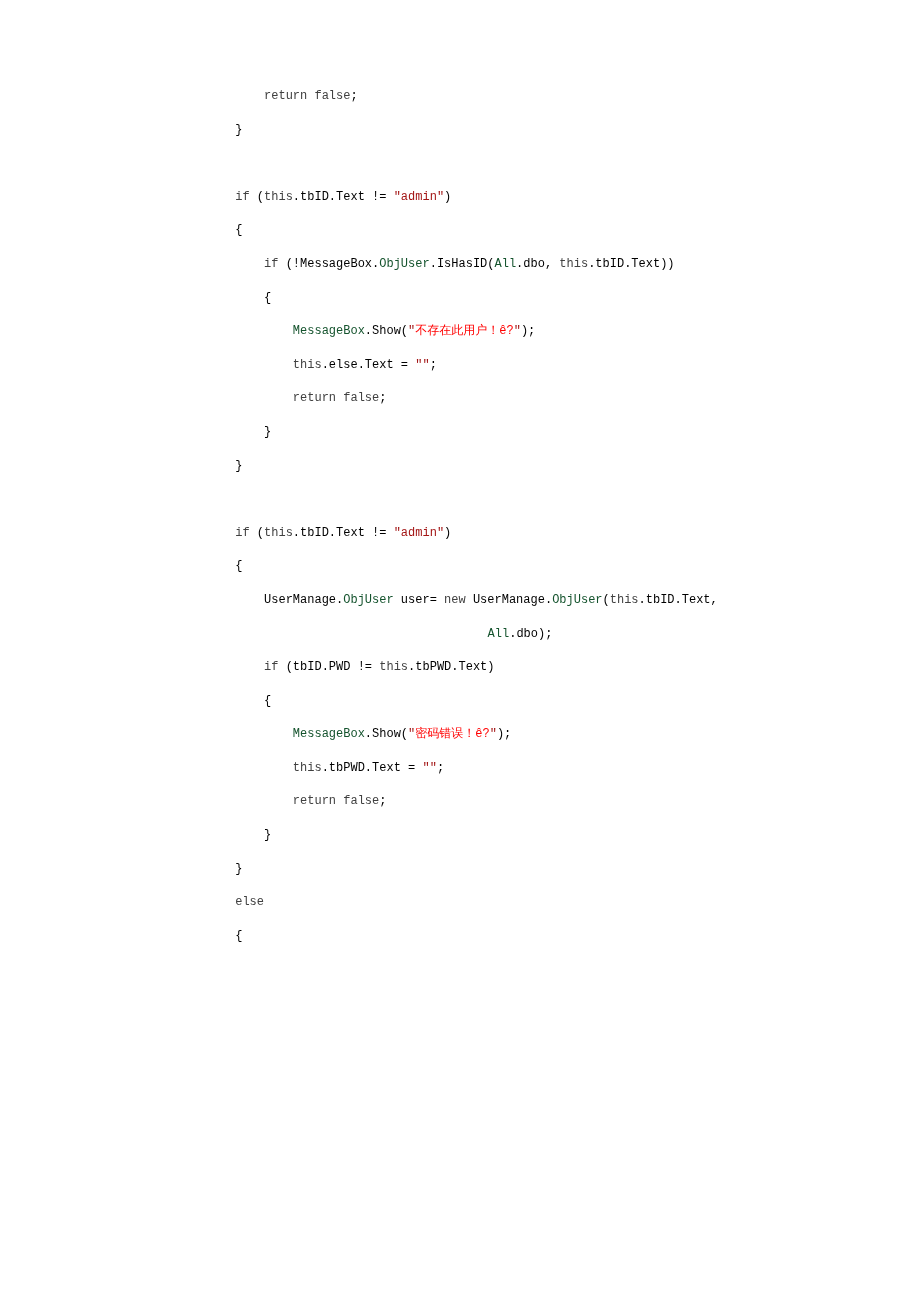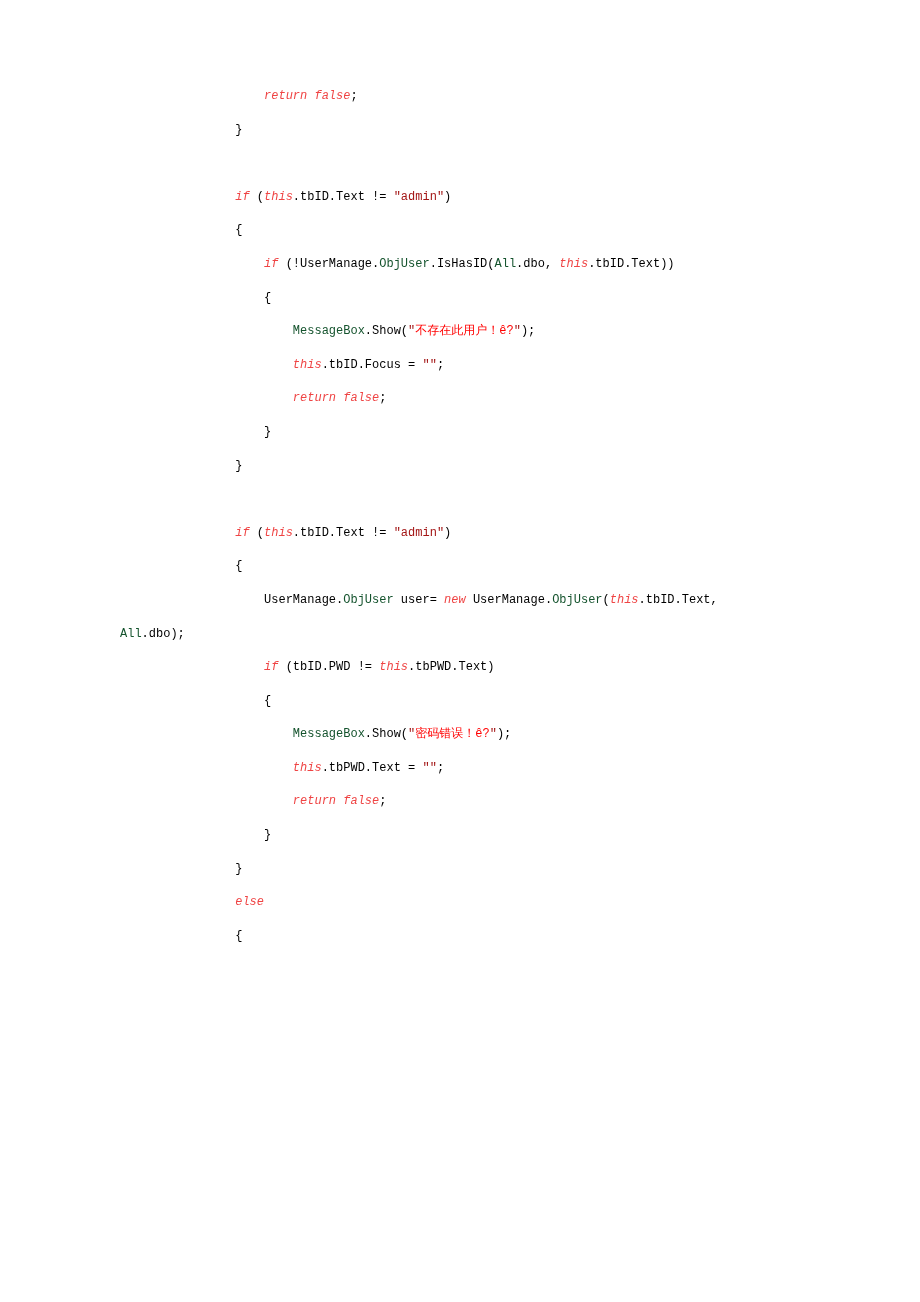--- a/index.html
+++ b/index.html
@@ -14,41 +14,42 @@
     padding: 80px 0 80px 0;
     line-height: 2.8;
   }
   .line {
     white-space: pre;
     padding-left: 120px;
   }
   .line-flush {
     white-space: pre;
     padding-left: 120px;
+    text-align: center;
   }
-  .kw { color: #ef4444; font-style: italic; }
+  .kw { color: #404040; }
   .cls { color: #14532d; }
   .str { color: #a31515; }
   .str-cn { color: #ff0000; }
   .blk { color: #000000; }
   .empty { height: 2.8em; }
 </style>
 </head>
 <body>
 
 <div class="page" id="code-container">
     <div class="line"><span>                    </span><span class="kw">return</span><span class="blk"> </span><span class="kw">false</span><span class="blk">;</span></div>
     <div class="line"><span>                </span><span class="blk">}</span></div>
     <div class="empty"></div>
     <div class="line"><span>                </span><span class="kw">if</span><span class="blk"> (</span><span class="kw">this</span><span class="blk">.tbID.Text != </span><span class="str">"admin"</span><span class="blk">)</span></div>
     <div class="line"><span>                </span><span class="blk">{</span></div>
-    <div class="line"><span>                    </span><span class="kw">if</span><span class="blk"> (!UserManage.</span><span class="cls">ObjUser</span><span class="blk">.IsHasID(</span><span class="cls">All</span><span class="blk">.dbo, </span><span class="kw">this</span><span class="blk">.tbID.Text))</span></div>
+    <div class="line"><span>                    </span><span class="kw">if</span><span class="blk"> (!MessageBox.</span><span class="cls">ObjUser</span><span class="blk">.IsHasID(</span><span class="cls">All</span><span class="blk">.dbo, </span><span class="kw">this</span><span class="blk">.tbID.Text))</span></div>
     <div class="line"><span>                    </span><span class="blk">{</span></div>
     <div class="line"><span>                        </span><span class="cls">MessageBox</span><span class="blk">.Show(</span><span class="str">"</span><span class="str-cn">不存在此用户！ê?</span><span class="str">"</span><span class="blk">);</span></div>
-    <div class="line"><span>                        </span><span class="kw">this</span><span class="blk">.tbID.Focus = </span><span class="str">""</span><span class="blk">;</span></div>
+    <div class="line"><span>                        </span><span class="kw">this</span><span class="blk">.else.Text = </span><span class="str">""</span><span class="blk">;</span></div>
     <div class="line"><span>                        </span><span class="kw">return</span><span class="blk"> </span><span class="kw">false</span><span class="blk">;</span></div>
     <div class="line"><span>                    </span><span class="blk">}</span></div>
     <div class="line"><span>                </span><span class="blk">}</span></div>
     <div class="empty"></div>
     <div class="line"><span>                </span><span class="kw">if</span><span class="blk"> (</span><span class="kw">this</span><span class="blk">.tbID.Text != </span><span class="str">"admin"</span><span class="blk">)</span></div>
     <div class="line"><span>                </span><span class="blk">{</span></div>
     <div class="line"><span>                    </span><span class="blk">UserManage.</span><span class="cls">ObjUser</span><span class="blk"> user= </span><span class="kw">new</span><span class="blk"> UserManage.</span><span class="cls">ObjUser</span><span class="blk">(</span><span class="kw">this</span><span class="blk">.tbID.Text,</span></div>
     <div class="line-flush"><span></span><span class="cls">All</span><span class="blk">.dbo);</span></div>
     <div class="line"><span>                    </span><span class="kw">if</span><span class="blk"> (tbID.PWD != </span><span class="kw">this</span><span class="blk">.tbPWD.Text)</span></div>
     <div class="line"><span>                    </span><span class="blk">{</span></div>

